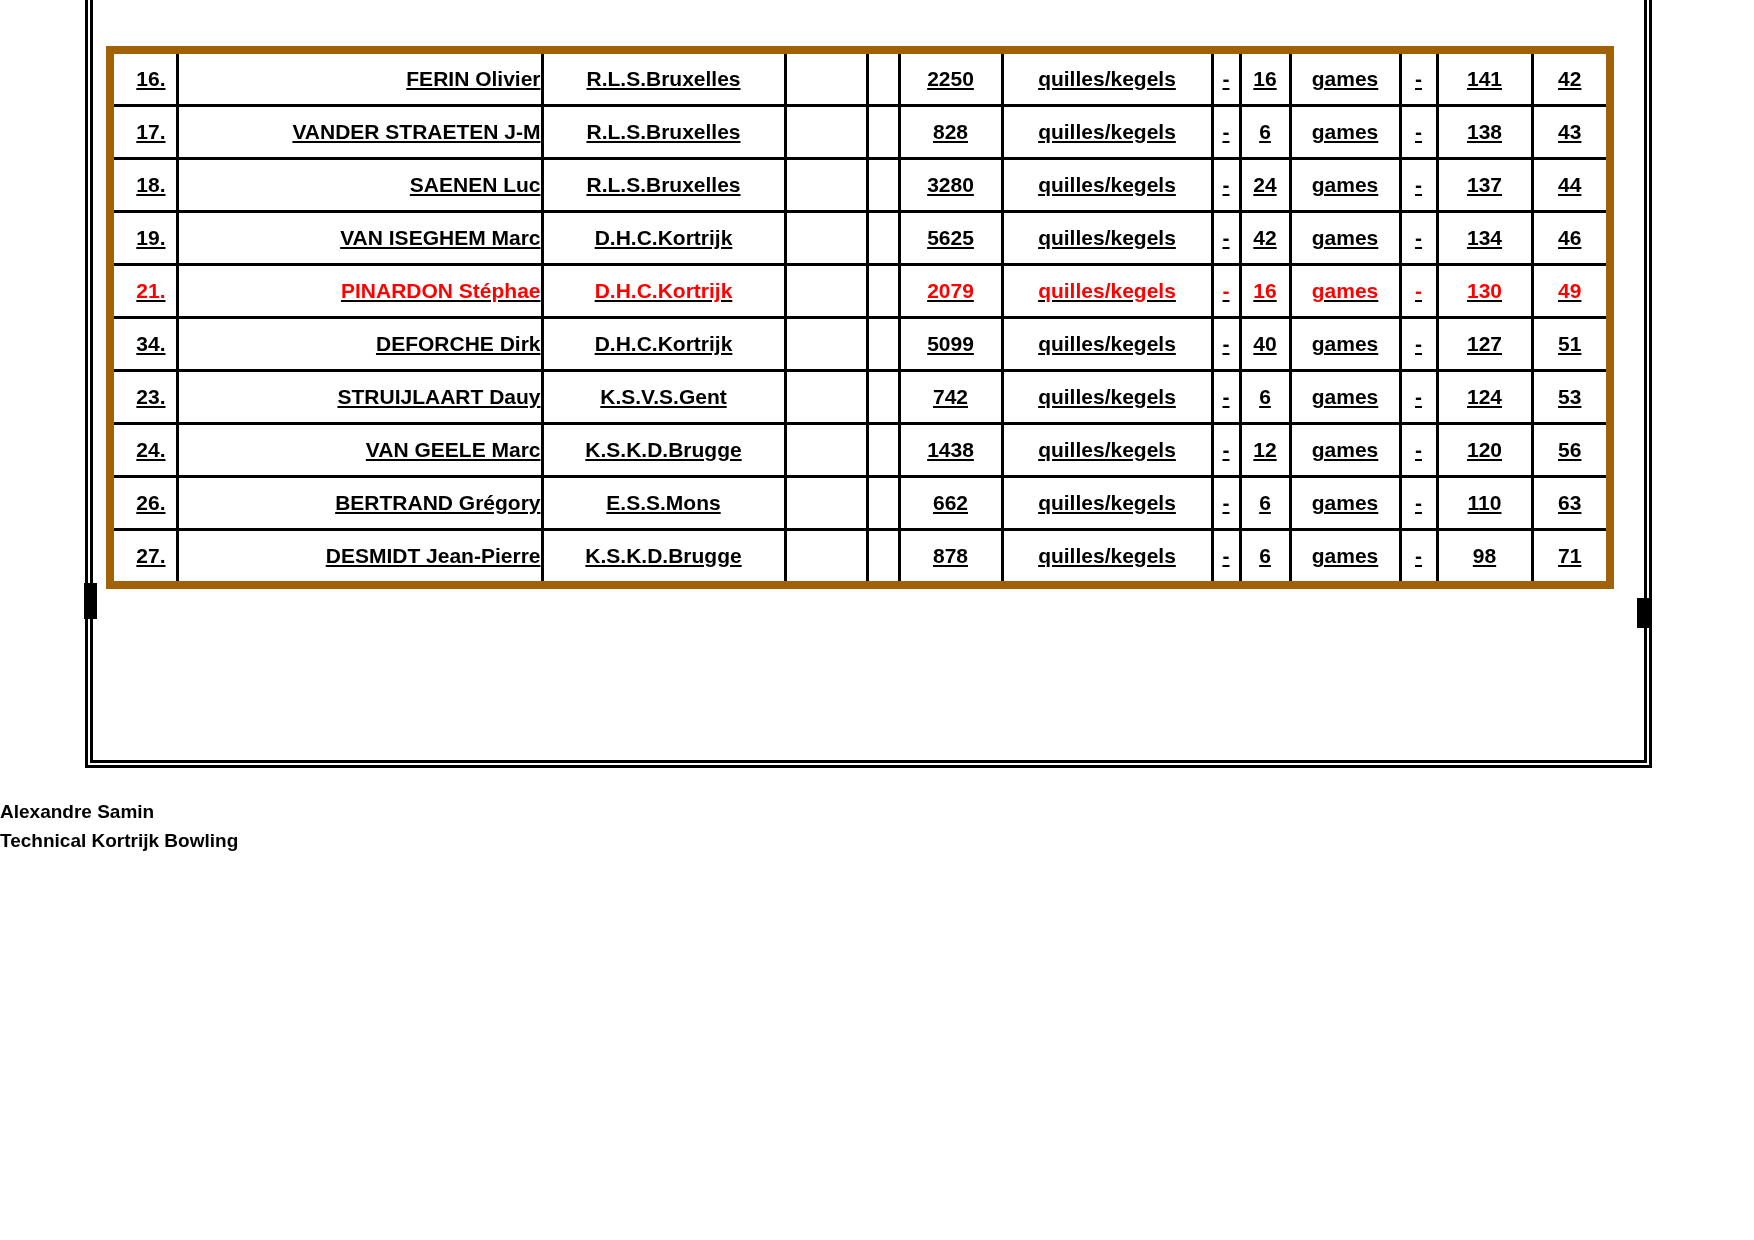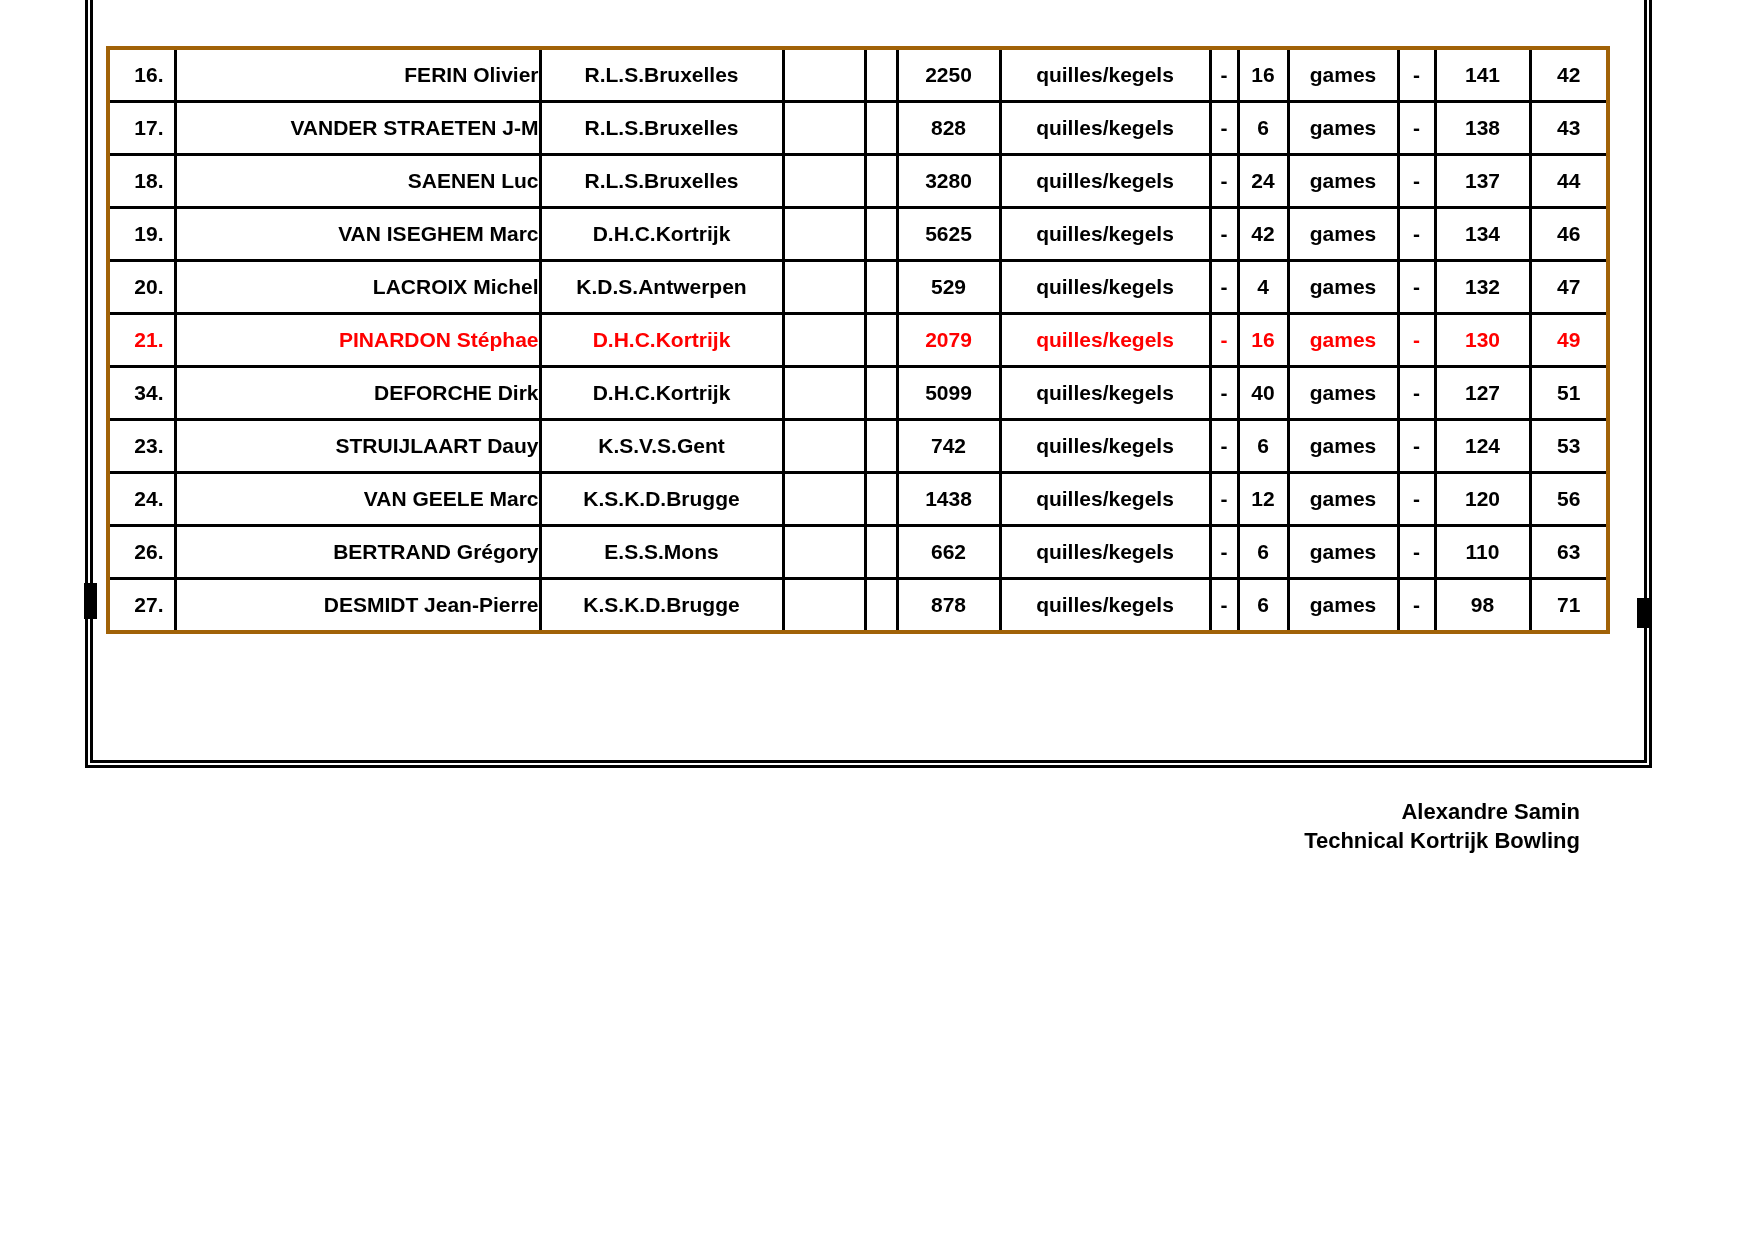--- a/index.html
+++ b/index.html
@@ -34,21 +34,22 @@
 
   .table-wrap {
     position: absolute;
     left: 106px;
     top: 46px;
   }
   table.ranking {
     border-collapse: collapse;
     table-layout: fixed;
     width: 1500px;
-    border: 4px solid #a16207;
+    border: 8px solid #a16207;
+    text-decoration: underline;
   }
   table.ranking td {
     border: 3px solid #000;
     height: 50px;
     padding: 0;
     font-weight: bold;
     font-size: 21px;
     color: #000;
     text-align: center;
     vertical-align: middle;
@@ -71,23 +72,23 @@
   .col-games   { width: 110px; }
   .col-d2      { width: 37px; }
   .col-avg     { width: 95px; }
   .col-last    { width: 78px; }
 
   .footer-signature {
     position: absolute;
     left: 0;
     top: 797px;
     width: 1580px;
-    text-align: right;
+    text-align: left;
     font-weight: bold;
-    font-size: 22px;
+    font-size: 19px;
     line-height: 29px;
     color: #000;
   }
 </style>
 </head>
 <body>
 
 <div class="page-frame"></div>
 <div class="artifact artifact-left"></div>
 <div class="artifact artifact-right"></div>
@@ -163,35 +164,20 @@
           <td class="c-e2"></td>
           <td class="c-pins">5625</td>
           <td class="c-unit">quilles/kegels</td>
           <td class="c-d1">-</td>
           <td class="c-cnt">42</td>
           <td class="c-games">games</td>
           <td class="c-d2">-</td>
           <td class="c-avg">134</td>
           <td class="c-last">46</td>
         </tr>
-        <tr>
-          <td class="c-rank">20.</td>
-          <td class="c-name">LACROIX Michel</td>
-          <td class="c-club">K.D.S.Antwerpen</td>
-          <td class="c-e1"></td>
-          <td class="c-e2"></td>
-          <td class="c-pins">529</td>
-          <td class="c-unit">quilles/kegels</td>
-          <td class="c-d1">-</td>
-          <td class="c-cnt">4</td>
-          <td class="c-games">games</td>
-          <td class="c-d2">-</td>
-          <td class="c-avg">132</td>
-          <td class="c-last">47</td>
-        </tr>
         <tr class="highlight">
           <td class="c-rank">21.</td>
           <td class="c-name">PINARDON Stéphae</td>
           <td class="c-club">D.H.C.Kortrijk</td>
           <td class="c-e1"></td>
           <td class="c-e2"></td>
           <td class="c-pins">2079</td>
           <td class="c-unit">quilles/kegels</td>
           <td class="c-d1">-</td>
           <td class="c-cnt">16</td>

